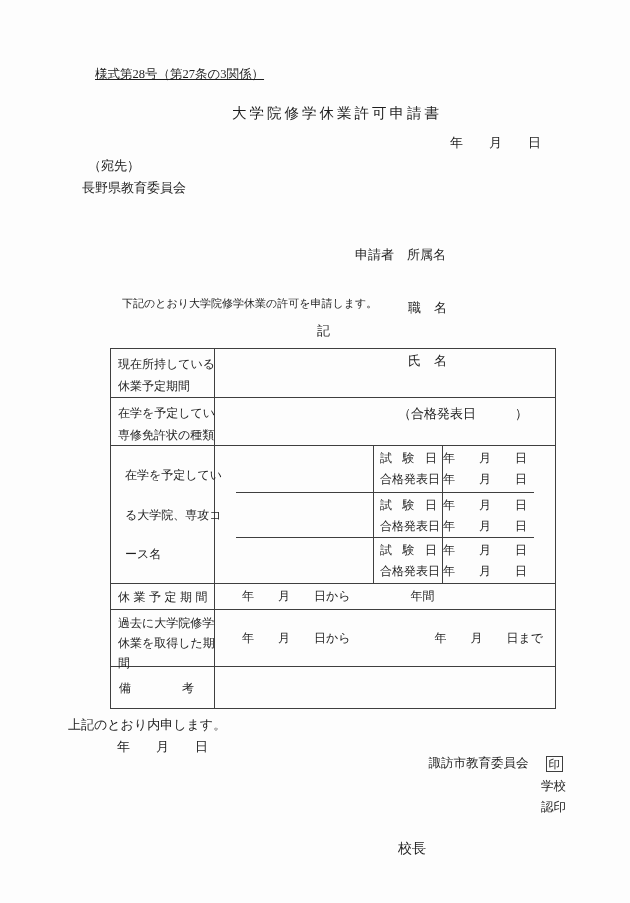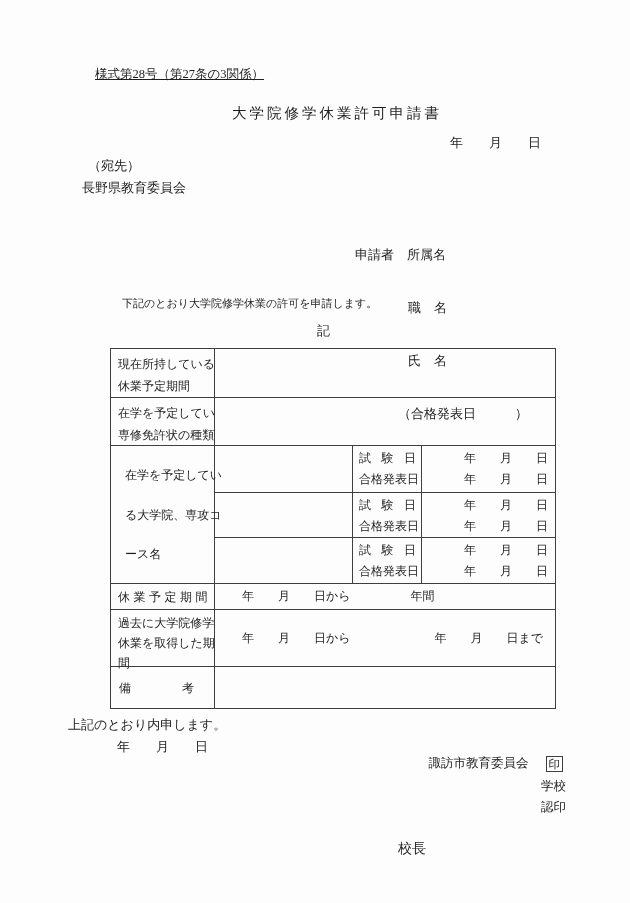--- a/index.html
+++ b/index.html
@@ -48,21 +48,21 @@
   .h26{height:26px;}
   .h57{height:57px;}
   .h42{height:42px;}
 
   .lcell.center-v{display:flex;align-items:center;padding-top:0;}
   .lcell.spread-v{display:flex;flex-direction:column;justify-content:space-evenly;padding-top:0;}
   .lcell.tight{line-height:20px;padding-top:3px;}
   .lcell.spaced{letter-spacing:3.5px;}
   .lcell.remarks{display:flex;align-items:center;justify-content:space-between;padding:0 20px 0 8px;}
 
-  .subrows{display:flex;flex-direction:column;height:100%;}
+  .subrows{display:flex;flex-direction:column;height:100%;align-items:center;}
   .subrow{display:flex;height:46px;box-sizing:border-box;}
   .subrow + .subrow{border-top:1px solid #3f3f3f;}
   .c-univ{width:138px;flex:0 0 138px;border-right:1px solid #3f3f3f;box-sizing:border-box;}
   .c-exam{width:69px;flex:0 0 69px;border-right:1px solid #3f3f3f;box-sizing:border-box;padding:2px 0 0 6px;line-height:21px;}
   .c-date{flex:1;text-align:right;padding:2px 7px 0 0;line-height:21px;white-space:pre;}
   .justify3{display:inline-block;width:57px;text-align:justify;text-align-last:justify;}
 
   .vcell.inline-val{display:flex;align-items:center;padding-left:27px;white-space:pre;}
 
   

